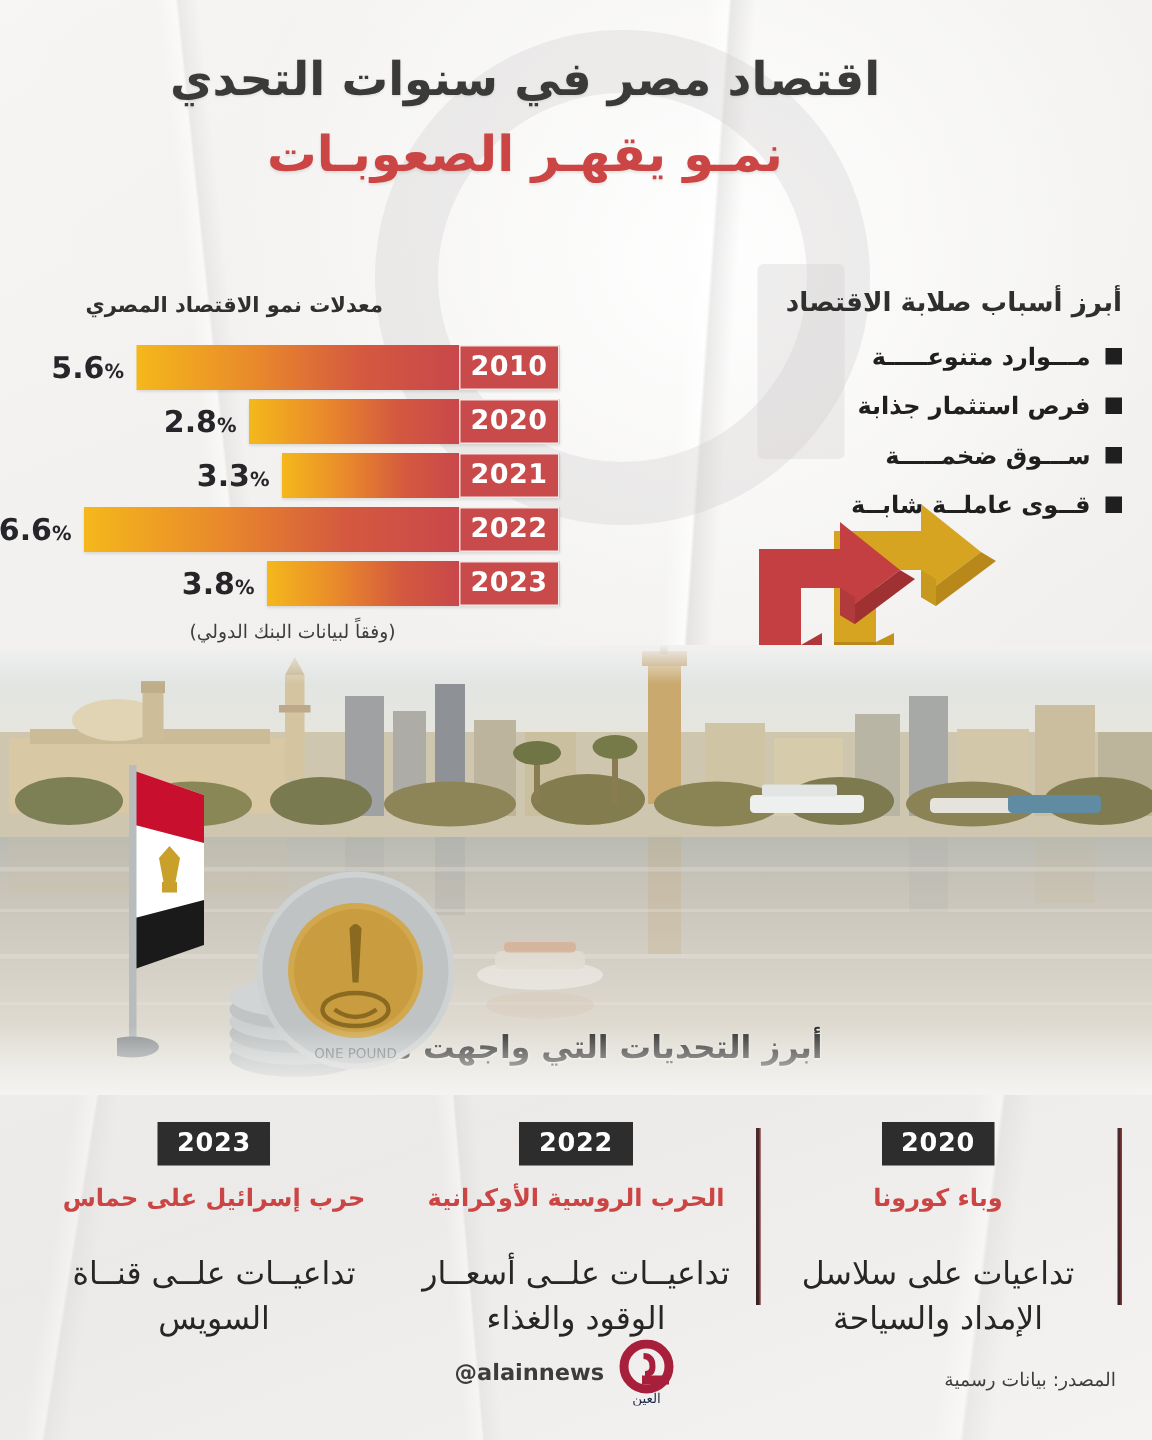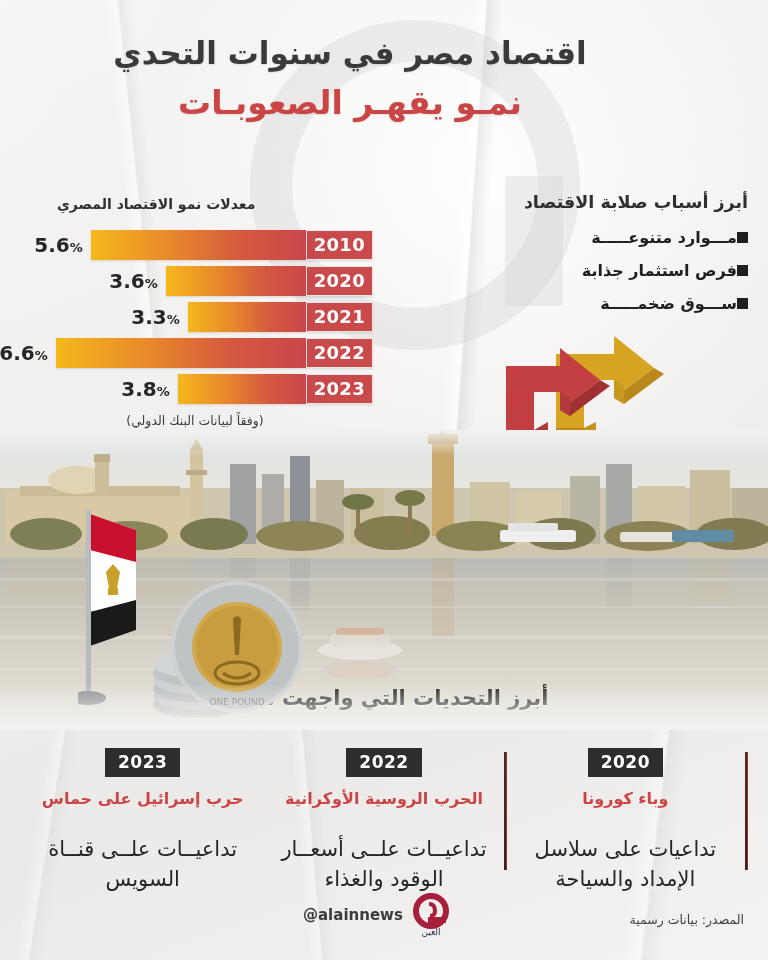--- a/index.html
+++ b/index.html
@@ -103,21 +103,21 @@
     margin-top: 9px;
     font-size: 12.5px; color: #3d3d3b;
     text-align: center; padding-right: 36px;
   }
 
   
   .reasons-block { position: absolute; top: 192px; right: 20px; width: 330px; text-align: right; }
   .reasons-heading { font-size: 17.5px; font-weight: bold; color: #2f2f2d; margin-bottom: 16px; }
   .reason-item {
     display: flex; align-items: center; justify-content: flex-start;
-    gap: 0; margin-bottom: 14px;
+    gap: 10px; margin-bottom: 14px;
   }
   .bullet-sq { width: 11px; height: 11px; background: #1f1f1f; flex: none; }
   .reason-text { font-size: 16px; font-weight: bold; color: #1f1f1f; }
 
   
   .arrows { position: absolute; left: 492px; top: 332px; width: 200px; height: 120px; }
 
   
   .photo {
     position: absolute; left: 0; top: 430px; width: 768px; height: 300px;
@@ -228,21 +228,21 @@
           <div class="bar-fill" style="width:215px"></div>
         </div>
         <div class="bar-value"><span>5.6</span><span class="pct">%</span></div>
       </div>
 
       <div class="bar-row">
         <div class="bar-track">
           <div class="year-chip">2020</div>
           <div class="bar-fill" style="width:140px"></div>
         </div>
-        <div class="bar-value"><span>3.6</span><span class="pct">%</span></div>
+        <div class="bar-value"><span>2.8</span><span class="pct">%</span></div>
       </div>
 
       <div class="bar-row">
         <div class="bar-track">
           <div class="year-chip">2021</div>
           <div class="bar-fill" style="width:118px"></div>
         </div>
         <div class="bar-value"><span>3.3</span><span class="pct">%</span></div>
       </div>
 
@@ -273,20 +273,24 @@
       <span class="bullet-sq"></span>
       <span class="reason-text">مـــوارد متنوعـــــة</span>
     </div>
     <div class="reason-item">
       <span class="bullet-sq"></span>
       <span class="reason-text">فرص استثمار جذابة</span>
     </div>
     <div class="reason-item">
       <span class="bullet-sq"></span>
       <span class="reason-text">ســـوق ضخمـــــة</span>
+    </div>
+    <div class="reason-item">
+      <span class="bullet-sq"></span>
+      <span class="reason-text">قــوى عاملــة شابــة</span>
     </div>
   </div>
 
   <div class="arrows">
     <svg width="200" height="120" viewBox="0 0 200 120">
 
       <polygon points="64,22 122,22 122,4 162,36 122,66 122,48 92,48 92,96 64,96" fill="#d6a420"></polygon>
       <polygon points="64,96 92,96 92,108 64,108" fill="#b8891a"></polygon>
       <polygon points="92,96 92,108 104,102 104,90" fill="#c2921c"></polygon>
       <polygon points="162,36 172,42 132,72 122,66" fill="#b8891a"></polygon>

